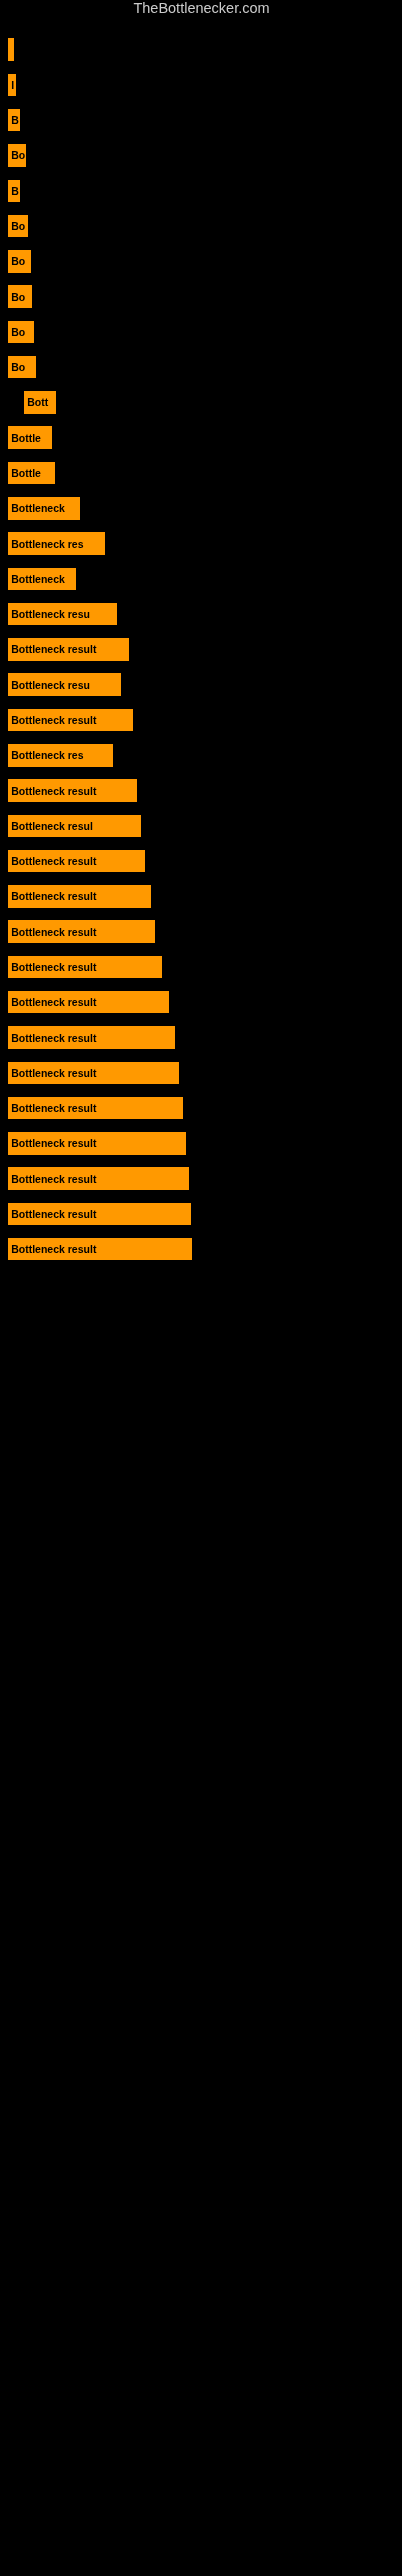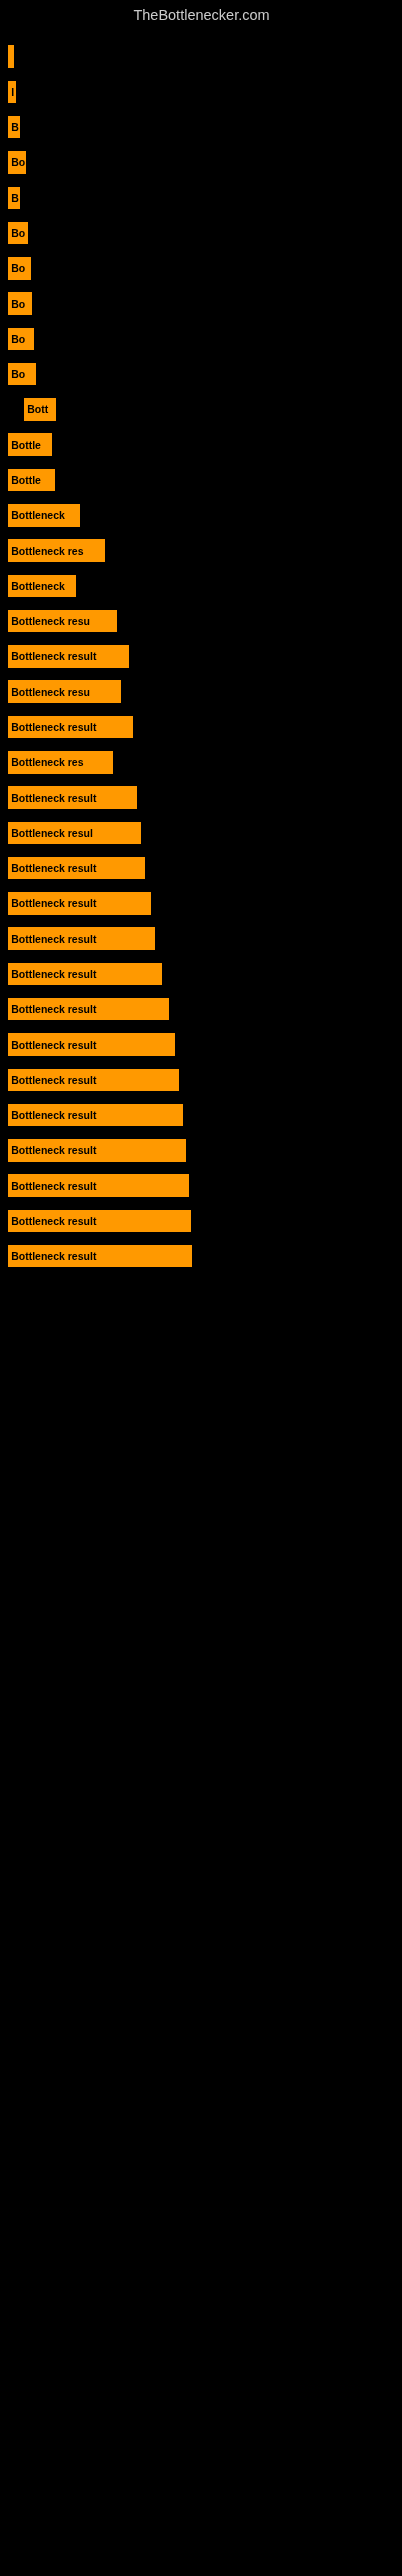--- a/index.html
+++ b/index.html
@@ -11,21 +11,21 @@
       background-color: #000;
       width: 403px;
       min-height: 2576px;
       font-family: Arial, sans-serif;
       position: relative;
     }
     .site-title {
       color: #ccc;
       font-size: 14.5px;
       text-align: center;
-      padding: 7px 0 16px 0;
+      padding: 0 0 16px 0;
     }
     .bar-label {
       color: #f90;
       font-size: 10.5px;
       white-space: nowrap;
       overflow: hidden;
       background-color: #f90;
       height: 22.5px;
       display: flex;
       align-items: center;

